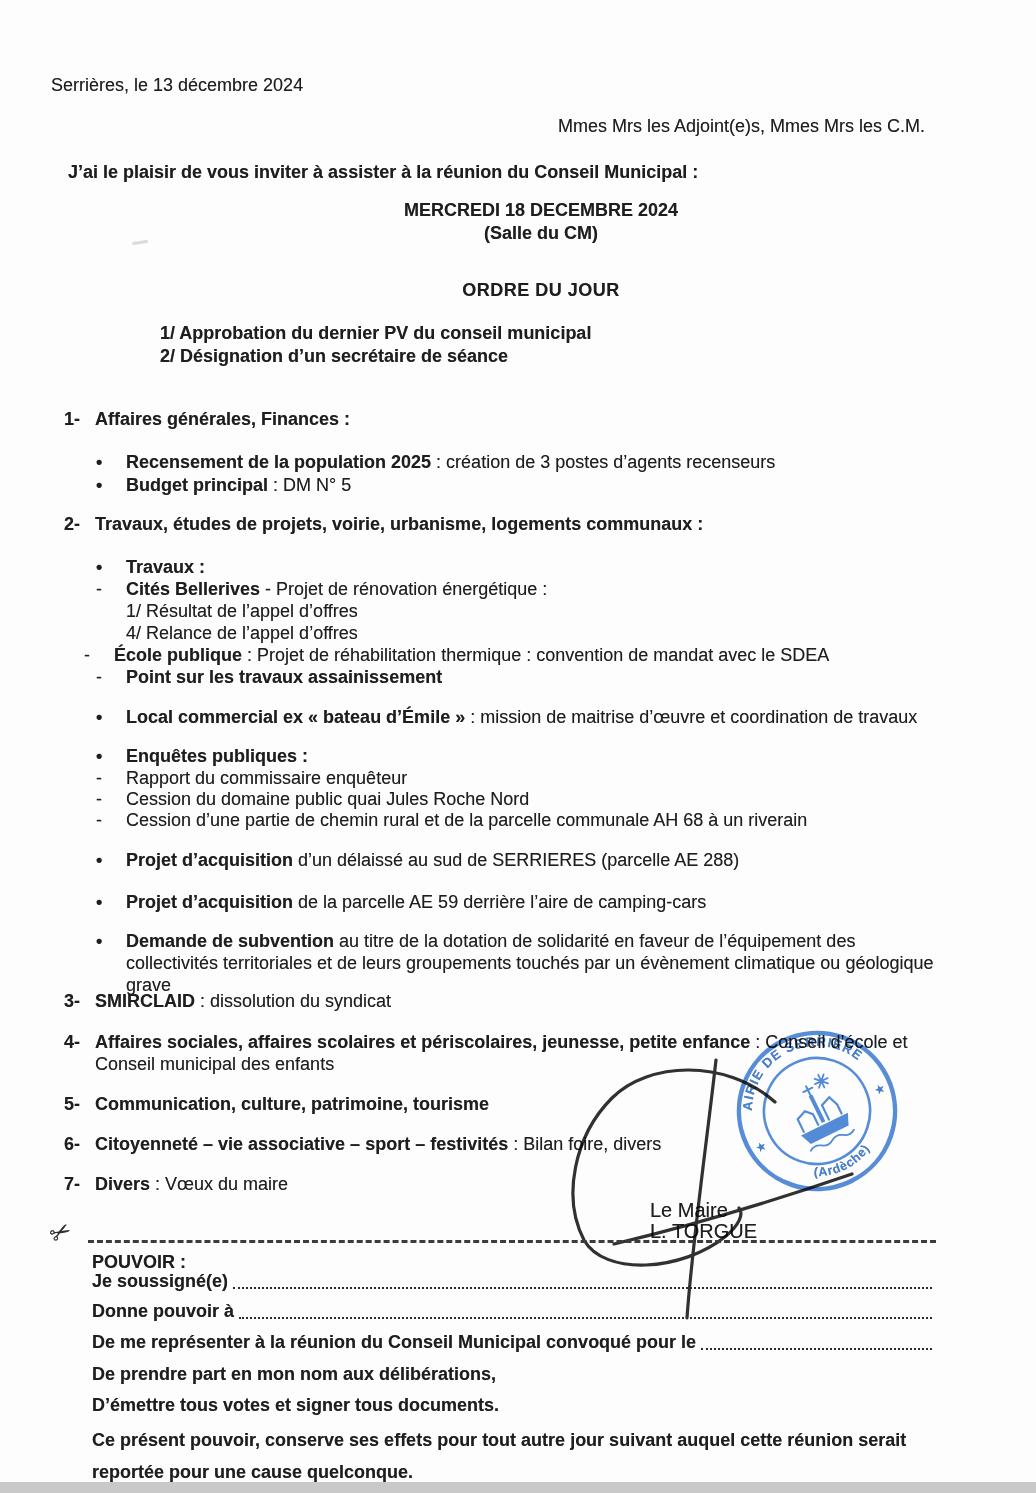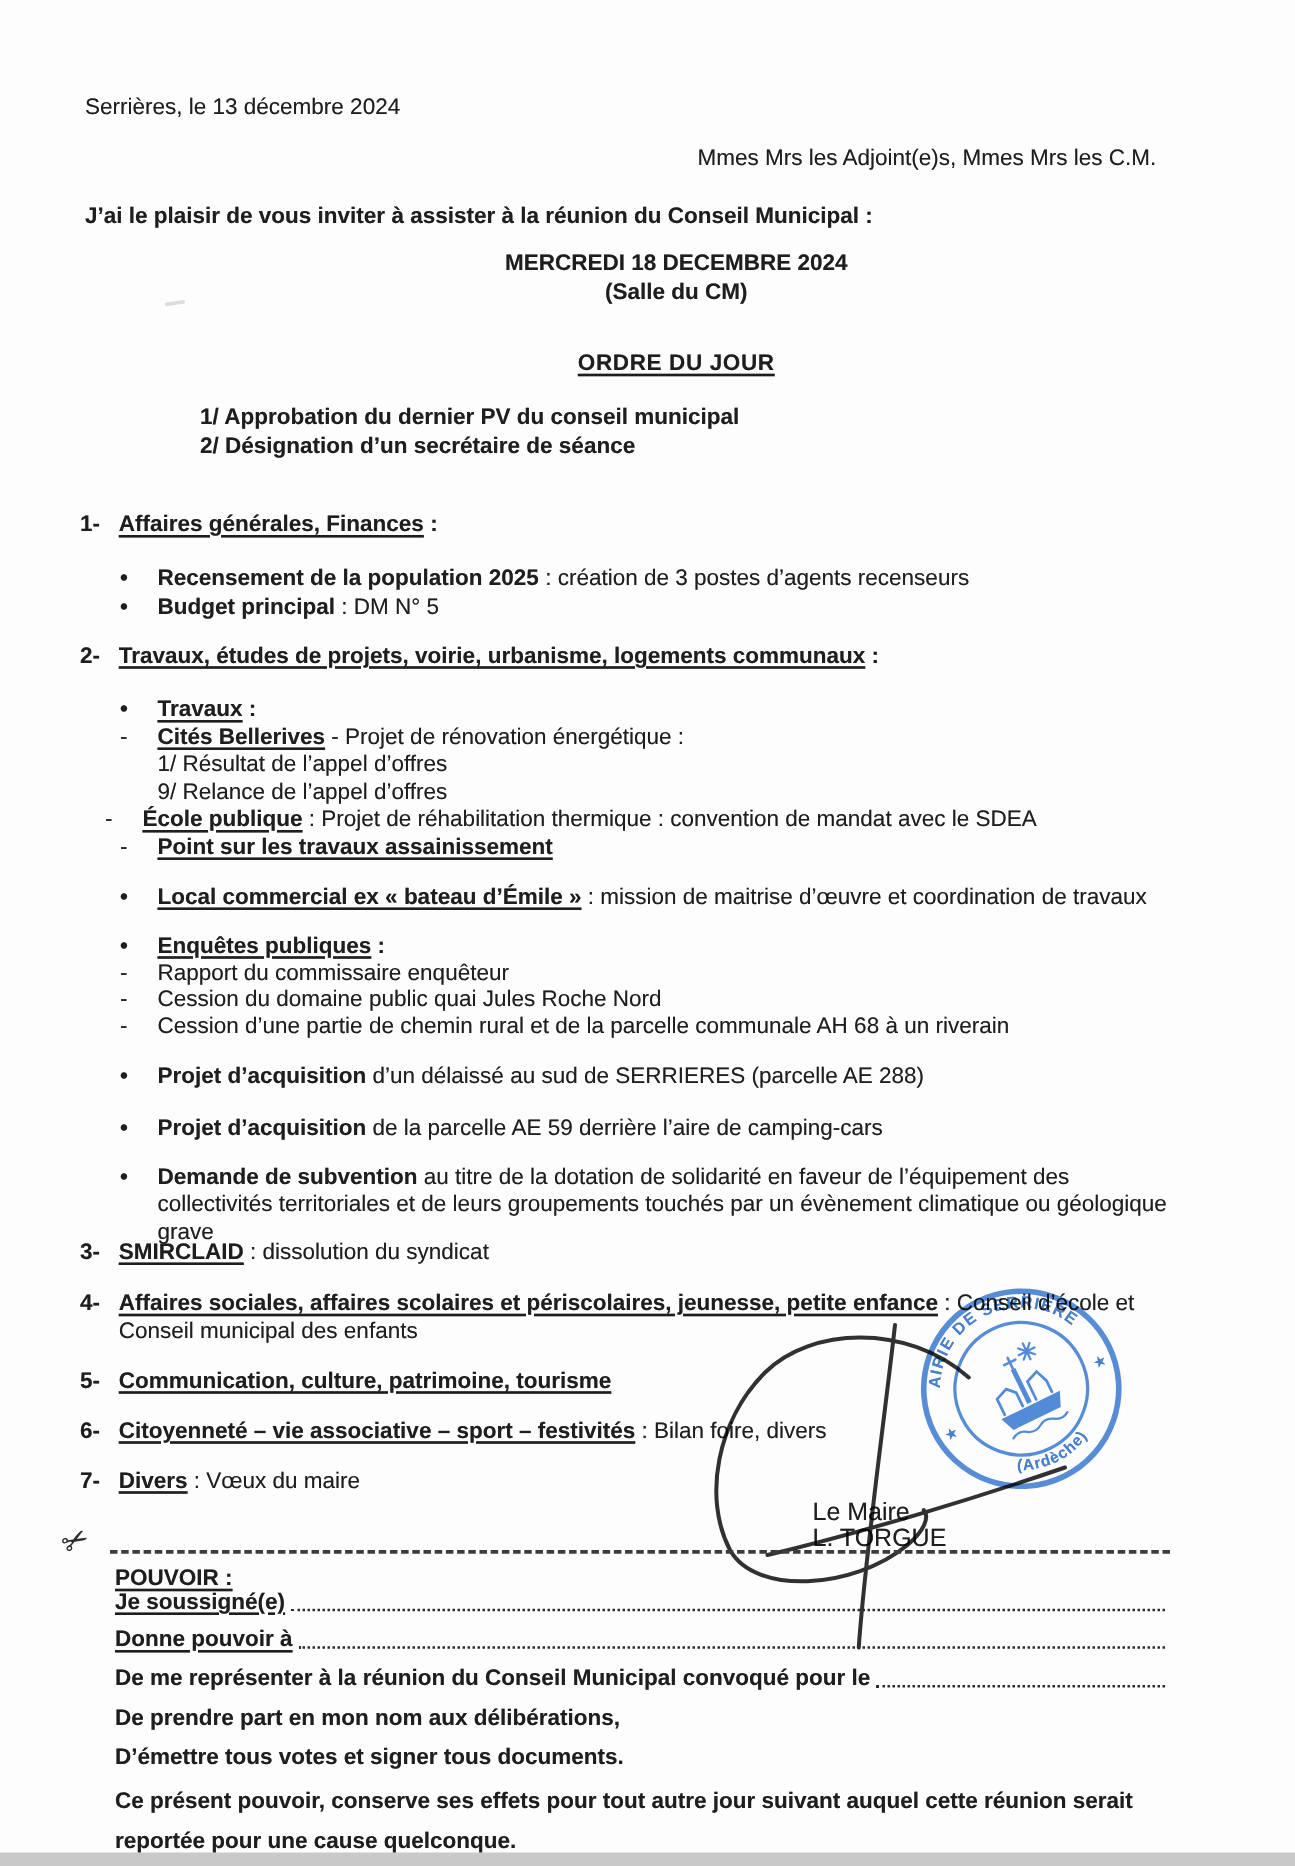--- a/index.html
+++ b/index.html
@@ -7,21 +7,21 @@
     position:relative;
     width:1036px;height:1493px;
     background:#fdfdfd;
     font-family:"Liberation Sans","DejaVu Sans",sans-serif;
     color:#1e1e1e;
     overflow:hidden;
     text-shadow:0 0 .4px rgba(20,20,20,.45);
   }
   .line{position:absolute;font-size:18px;white-space:nowrap;line-height:22px;}
   .b{font-weight:700;}
-  .u{text-decoration:underline;text-underline-offset:3px;text-decoration-thickness:2px;}
+  .u{text-underline-offset:3px;text-decoration-thickness:2px;}
   .center-block{position:absolute;text-align:center;font-size:18px;line-height:23px;}
   .row{position:absolute;display:flex;font-size:18px;line-height:22px;}
   .num{flex:0 0 31px;font-weight:700;}
   .mk{flex:0 0 30px;}
   .mk-bullet::before{content:"•";font-weight:700;}
   .mk-dash::before{content:"-";}
   .wrap{white-space:normal;}
   .nowrap{white-space:nowrap;}
   .prelist{position:absolute;font-size:18px;line-height:23px;font-weight:700;}
   .sig{position:absolute;font-size:20px;line-height:21px;margin-top:13px;}
@@ -33,21 +33,21 @@
   .stamp{position:absolute;mix-blend-mode:multiply;opacity:.92;}
   .signature-svg{position:absolute;mix-blend-mode:multiply;}
   .bottom-strip{position:absolute;left:0;top:1482px;width:1036px;height:11px;background:#c9c9c9;}
   .smudge{position:absolute;left:132px;top:241px;width:16px;height:3px;background:#9a9a9a;opacity:.35;transform:rotate(-8deg);border-radius:2px;}
 </style>
 </head>
 <body>
 
 <div class="page">
 
-  <div class="line" style="left:68px;top:74px">Serrières, le 13 décembre 2024</div>
+  <div class="line" style="left:51px;top:74px">Serrières, le 13 décembre 2024</div>
   <div class="line" style="right:111px;top:115px">Mmes Mrs les Adjoint(e)s, Mmes Mrs les C.M.</div>
   <div class="line b" style="left:68px;top:161px">J’ai le plaisir de vous inviter à assister à la réunion du Conseil Municipal :</div>
 
   <div class="center-block b" style="left:46px;top:199px;width:990px">
     <div>MERCREDI 18 DECEMBRE 2024</div>
     <div>(Salle du CM)</div>
   </div>
 
   <div class="center-block" style="left:46px;top:279px;width:990px">
     <span class="b u" style="letter-spacing:.5px">ORDRE DU JOUR</span>
@@ -79,21 +79,21 @@
 
   <div class="row" style="left:96px;top:556px">
     <span class="mk mk-bullet"></span>
     <span><span class="b u">Travaux</span><span class="b"> :</span></span>
   </div>
   <div class="row" style="left:96px;top:578px">
     <span class="mk mk-dash"></span>
     <span><span class="b u">Cités Bellerives</span><span> - Projet de rénovation énergétique :</span></span>
   </div>
   <div class="line" style="left:126px;top:600px">1/ Résultat de l’appel d’offres</div>
-  <div class="line" style="left:126px;top:622px">9/ Relance de l’appel d’offres</div>
+  <div class="line" style="left:126px;top:622px">4/ Relance de l’appel d’offres</div>
   <div class="row" style="left:84px;top:644px">
     <span class="mk mk-dash"></span>
     <span><span class="b u">École publique</span><span> :  Projet de réhabilitation thermique : convention de mandat avec le SDEA</span></span>
   </div>
   <div class="row" style="left:96px;top:666px">
     <span class="mk mk-dash"></span>
     <span><span class="b u">Point sur les travaux assainissement</span></span>
   </div>
 
   <div class="row" style="left:96px;top:706px">

